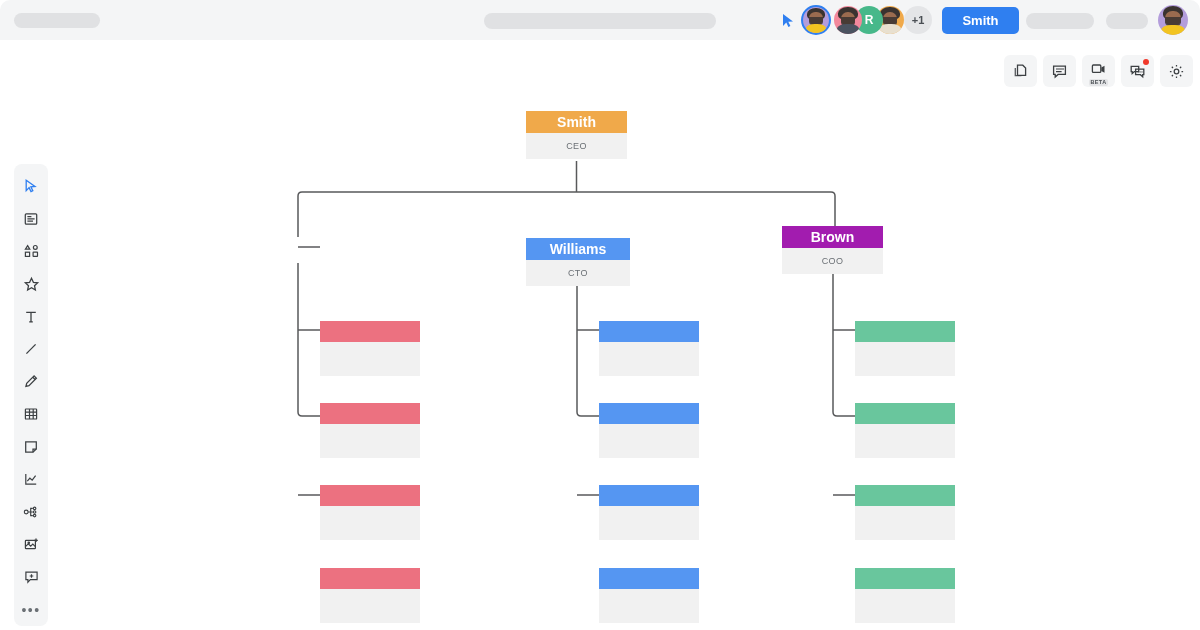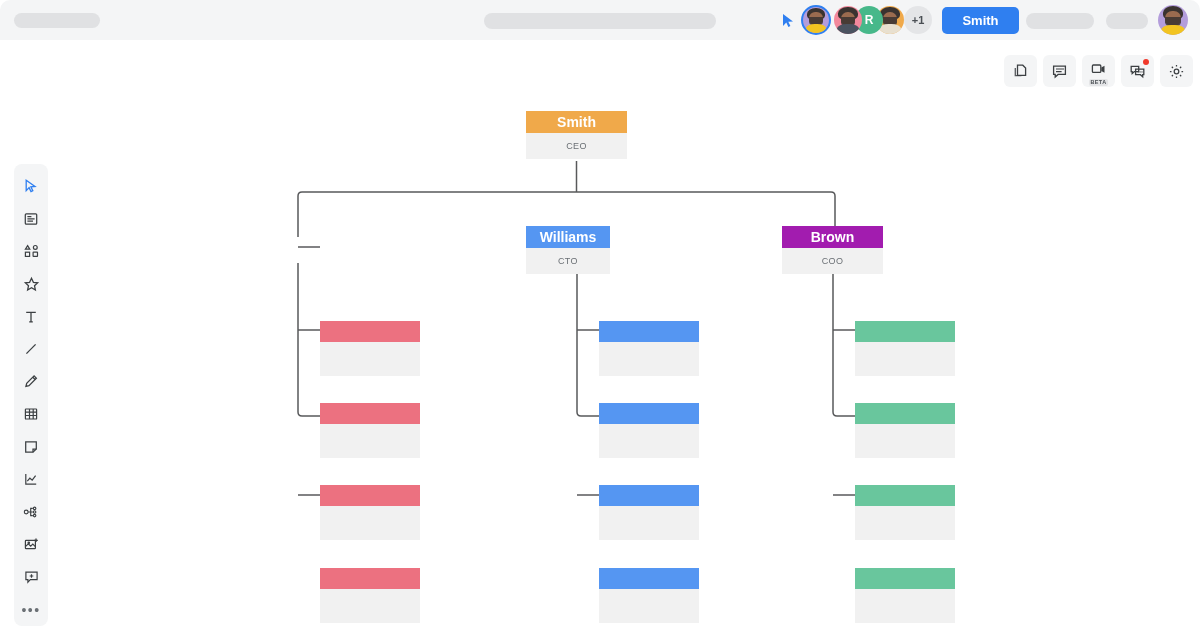--- a/index.html
+++ b/index.html
@@ -341,21 +341,21 @@
         <path d="M833 455 L855 455"></path>
       </g>
     </svg>
 
     <div class="node" style="left:526px; top:71px; width:101px;">
       <div class="node-head" style="background:#f0a94a">Smith</div>
       <div class="node-body">CEO</div>
     </div>
 
 
-    <div class="node" style="left:526px; top:186px; width:84px;border-radius:20px;">
+    <div class="node" style="left:526px; top:198px; width:104px;border-radius:20px;">
       <div class="node-head" style="background:#5596f2">Williams</div>
       <div class="node-body">CTO</div>
     </div>
 
     <div class="node" style="left:782px; top:186px; width:101px;">
       <div class="node-head" style="background:#a21caf">Brown</div>
       <div class="node-body">COO</div>
     </div>
 
     <div class="node leaf" style="left:320px; top:281px; width:100px;">

